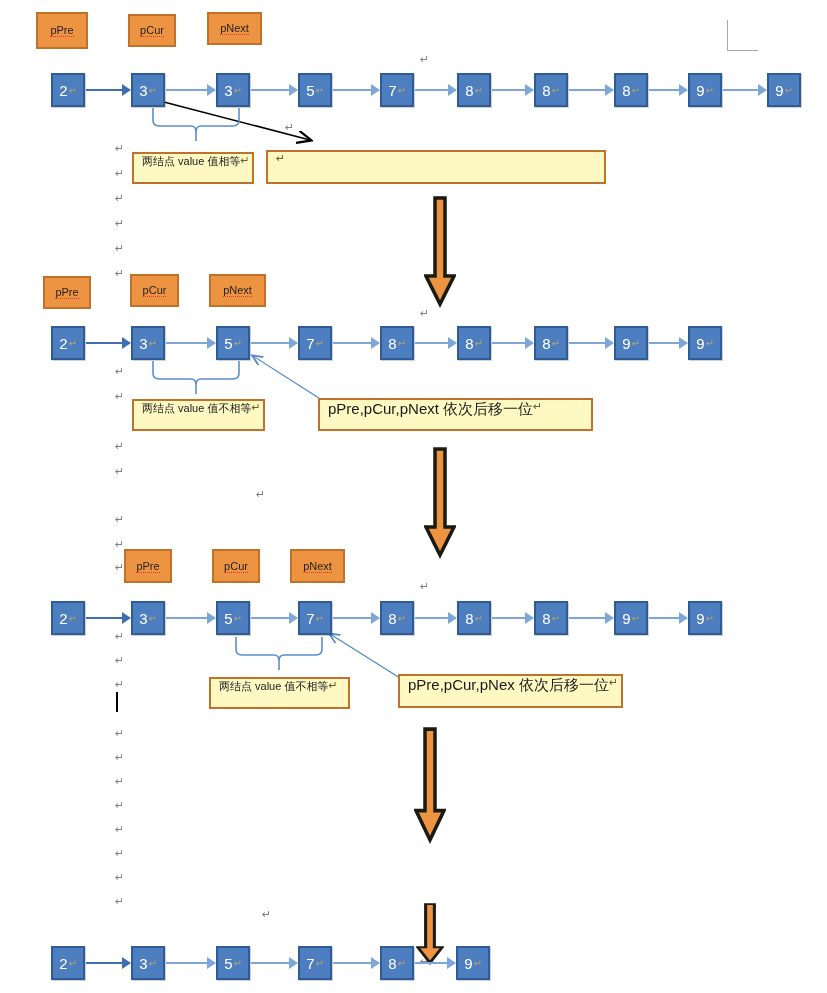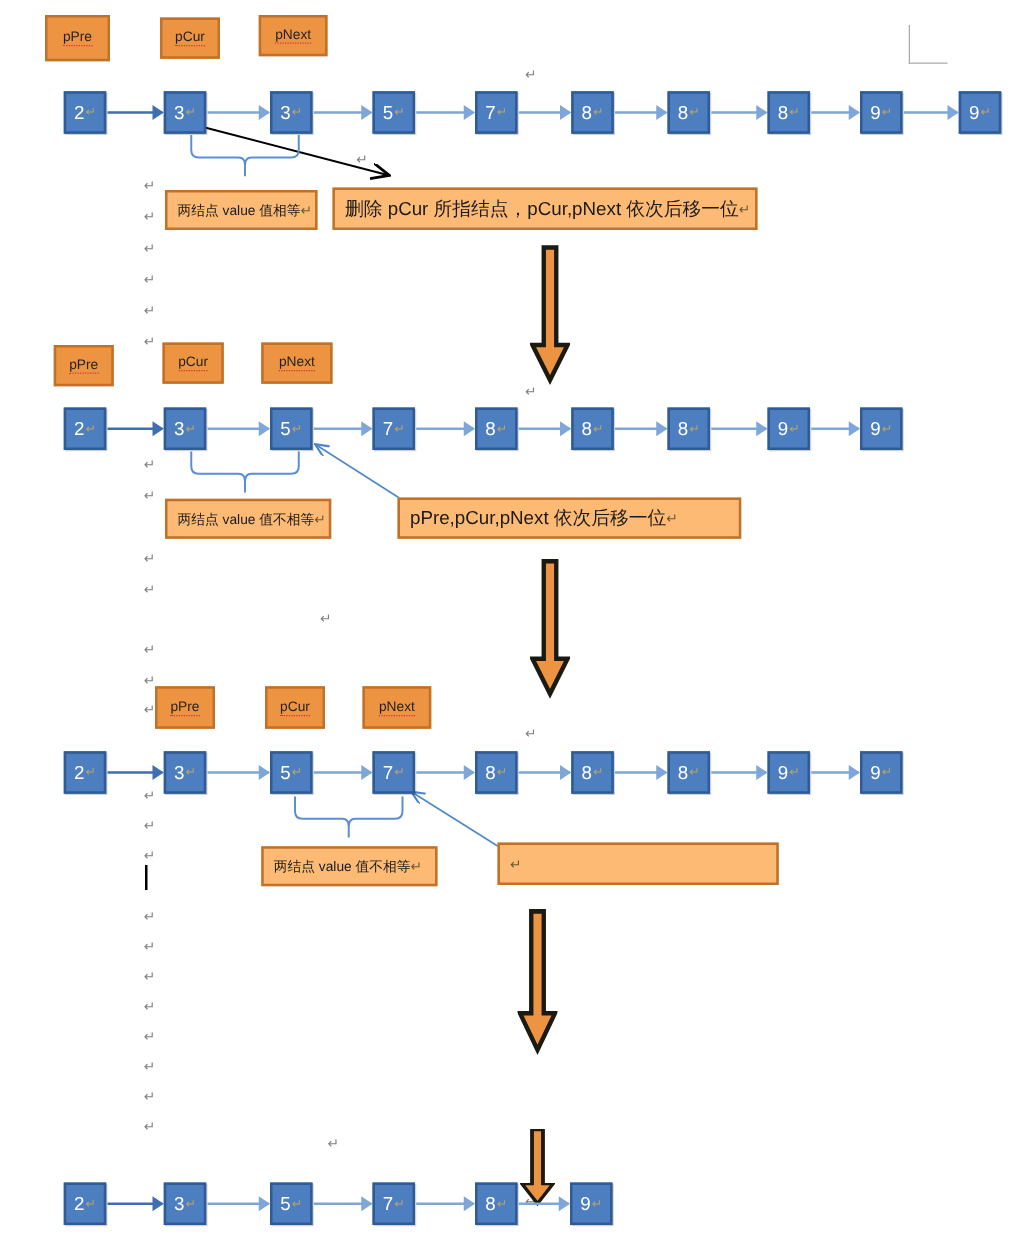--- a/index.html
+++ b/index.html
@@ -35,22 +35,22 @@
     position:absolute;box-sizing:border-box;
     background:#ed9442;border:2px solid #c0712a;
     display:flex;align-items:center;justify-content:center;
     font-size:11px;color:#231f20;
   }
   .ptr .u{border-bottom:1px dotted #d33;}
 
   
   .note{
     position:absolute;box-sizing:border-box;
-    background:#fdba74;border:2px solid #c0712a;
-    display:flex;align-items:center;
+    background:#fef9c3;border:2px solid #c0712a;
+    display:flex;
     padding:0 8px;color:#1a1a1a;white-space:nowrap;
   }
   .note.small{font-size:11px;}
   .note.big{font-size:15px;}
   .note .pil{color:#6c5a2e;font-size:11px;}
 
   
   .brace{position:absolute;}
 
   
@@ -228,21 +228,20 @@
       <span class="pil">↵</span>
     </div>
     <div class="brace" style="left: 151px; top: 108px; width: 90px; height: 34px;"><svg viewBox="0 0 90 34" width="90" height="34" preserveAspectRatio="none">
         <path d="M2,0 L2,12 Q2,18 8,18 L40,18 Q45,18 45,24 L45,33 L45,24 Q45,18 50,18 L82,18 Q88,18 88,12 L88,0" fill="none" stroke="#5b8fd1" stroke-width="1.6"></path>
       </svg></div>
     <div class="note small" style="left: 132px; top: 152px; width: 122px; height: 32px;">
       <span>两结点 value 值相等</span>
       <span class="pil">↵</span>
     </div>
     <div class="note big" style="left: 266px; top: 150px; width: 340px; height: 34px;">
-      <span>删除 pCur 所指结点，pCur,pNext 依次后移一位</span>
       <span class="pil">↵</span>
     </div>
     <div class="ptr" style="left: 43px; top: 276px; width: 48px; height: 33px;">
       <span class="u">pPre</span>
     </div>
     <div class="ptr" style="left: 130px; top: 274px; width: 49px; height: 33px;">
       <span class="u">pCur</span>
     </div>
     <div class="ptr" style="left: 209px; top: 274px; width: 57px; height: 33px;">
       <span class="u">pNext</span>
@@ -404,20 +403,21 @@
       <span class="pil">↵</span>
     </div>
     <div class="brace" style="left: 234px; top: 637px; width: 90px; height: 34px;"><svg viewBox="0 0 90 34" width="90" height="34" preserveAspectRatio="none">
         <path d="M2,0 L2,12 Q2,18 8,18 L40,18 Q45,18 45,24 L45,33 L45,24 Q45,18 50,18 L82,18 Q88,18 88,12 L88,0" fill="none" stroke="#5b8fd1" stroke-width="1.6"></path>
       </svg></div>
     <div class="note small" style="left: 209px; top: 677px; width: 141px; height: 32px;">
       <span>两结点 value 值不相等</span>
       <span class="pil">↵</span>
     </div>
     <div class="note big" style="left: 398px; top: 674px; width: 225px; height: 34px;">
+      <span>pPre,pCur,pNex 依次后移一位</span>
       <span class="pil">↵</span>
     </div>
     <div class="node" style="left: 51px; top: 946px;">
       <span>2</span>
       <span class="pil">↵</span>
     </div>
     <div class="conn dark" style="left: 86px; top: 957px; width: 44px;">
       <div class="ln"></div>
       <div class="hd"></div>
     </div>

